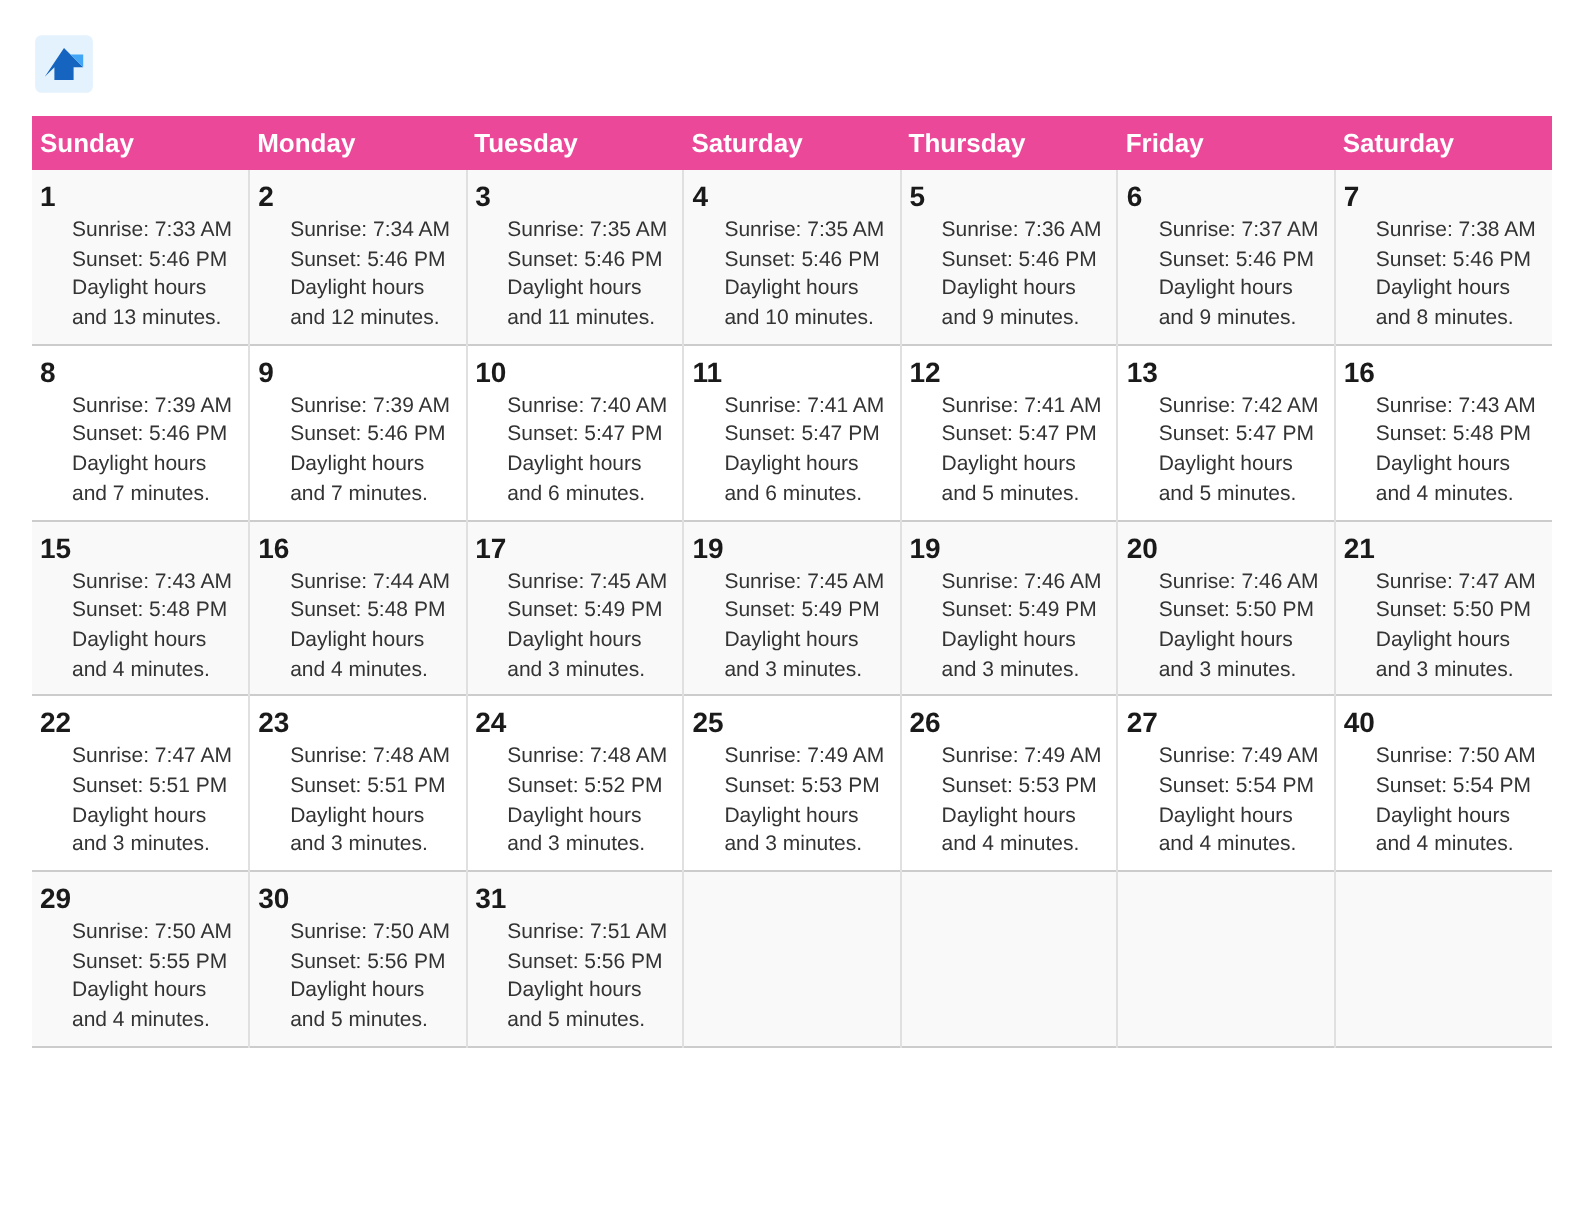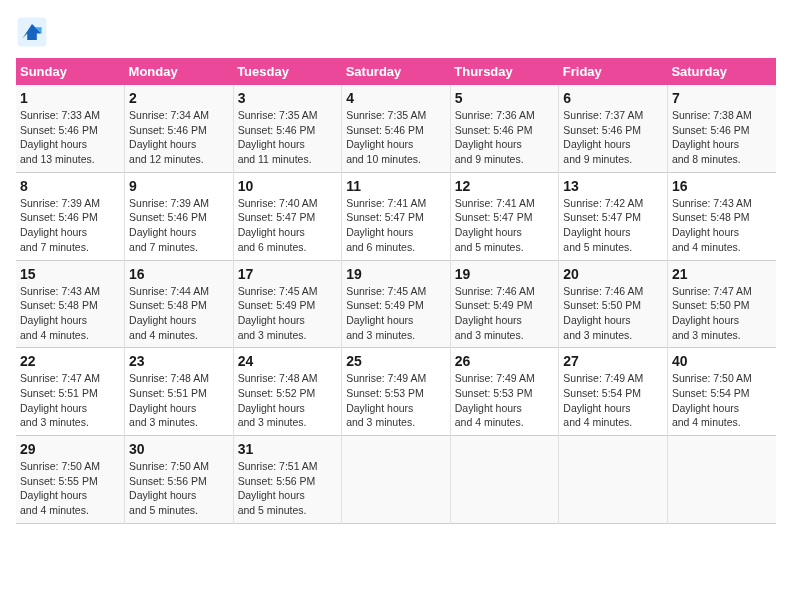--- a/index.html
+++ b/index.html
@@ -77,20 +77,21 @@
       font-size: 14px;
       font-weight: bold;
       color: #1a1a1a;
       display: block;
       margin-bottom: 2px;
     }
     .day-info {
       color: #333;
       line-height: 1.4;
       font-size: 10.5px;
+      margin-left: 16px;
     }
   </style>
 </head>
 <body>
 
 <div class="header-area">
   <div class="logo">
     <svg class="logo-icon" viewBox="0 0 40 40">
       <rect x="2" y="2" width="36" height="36" rx="4" fill="#e3f2fd"></rect>
       <path d="M8 28 L20 10 L32 22 L26 22 L26 30 L14 30 L14 22 Z" fill="#1565c0"></path>

